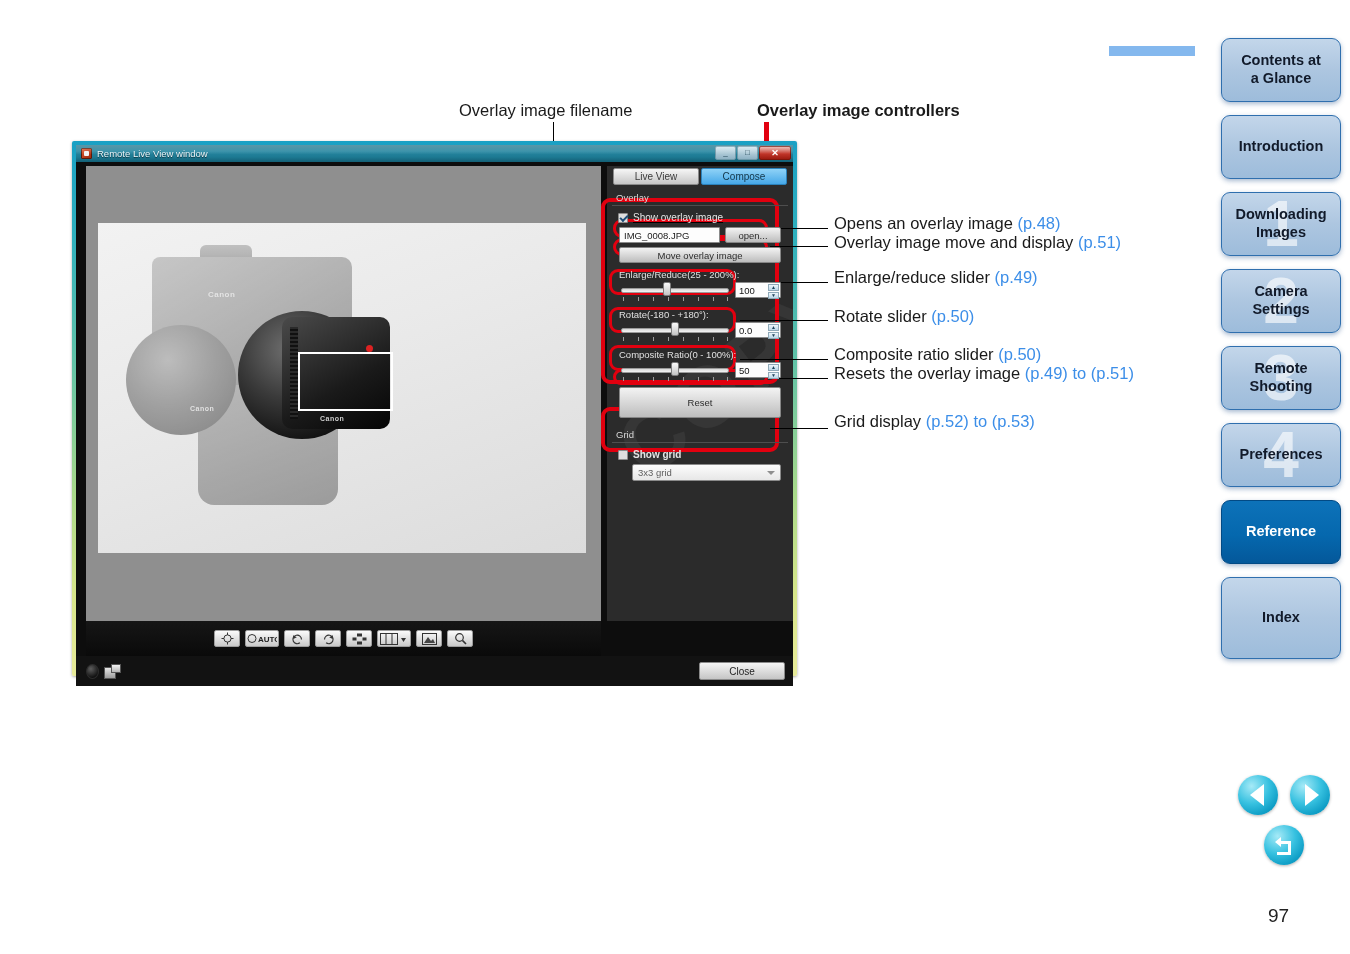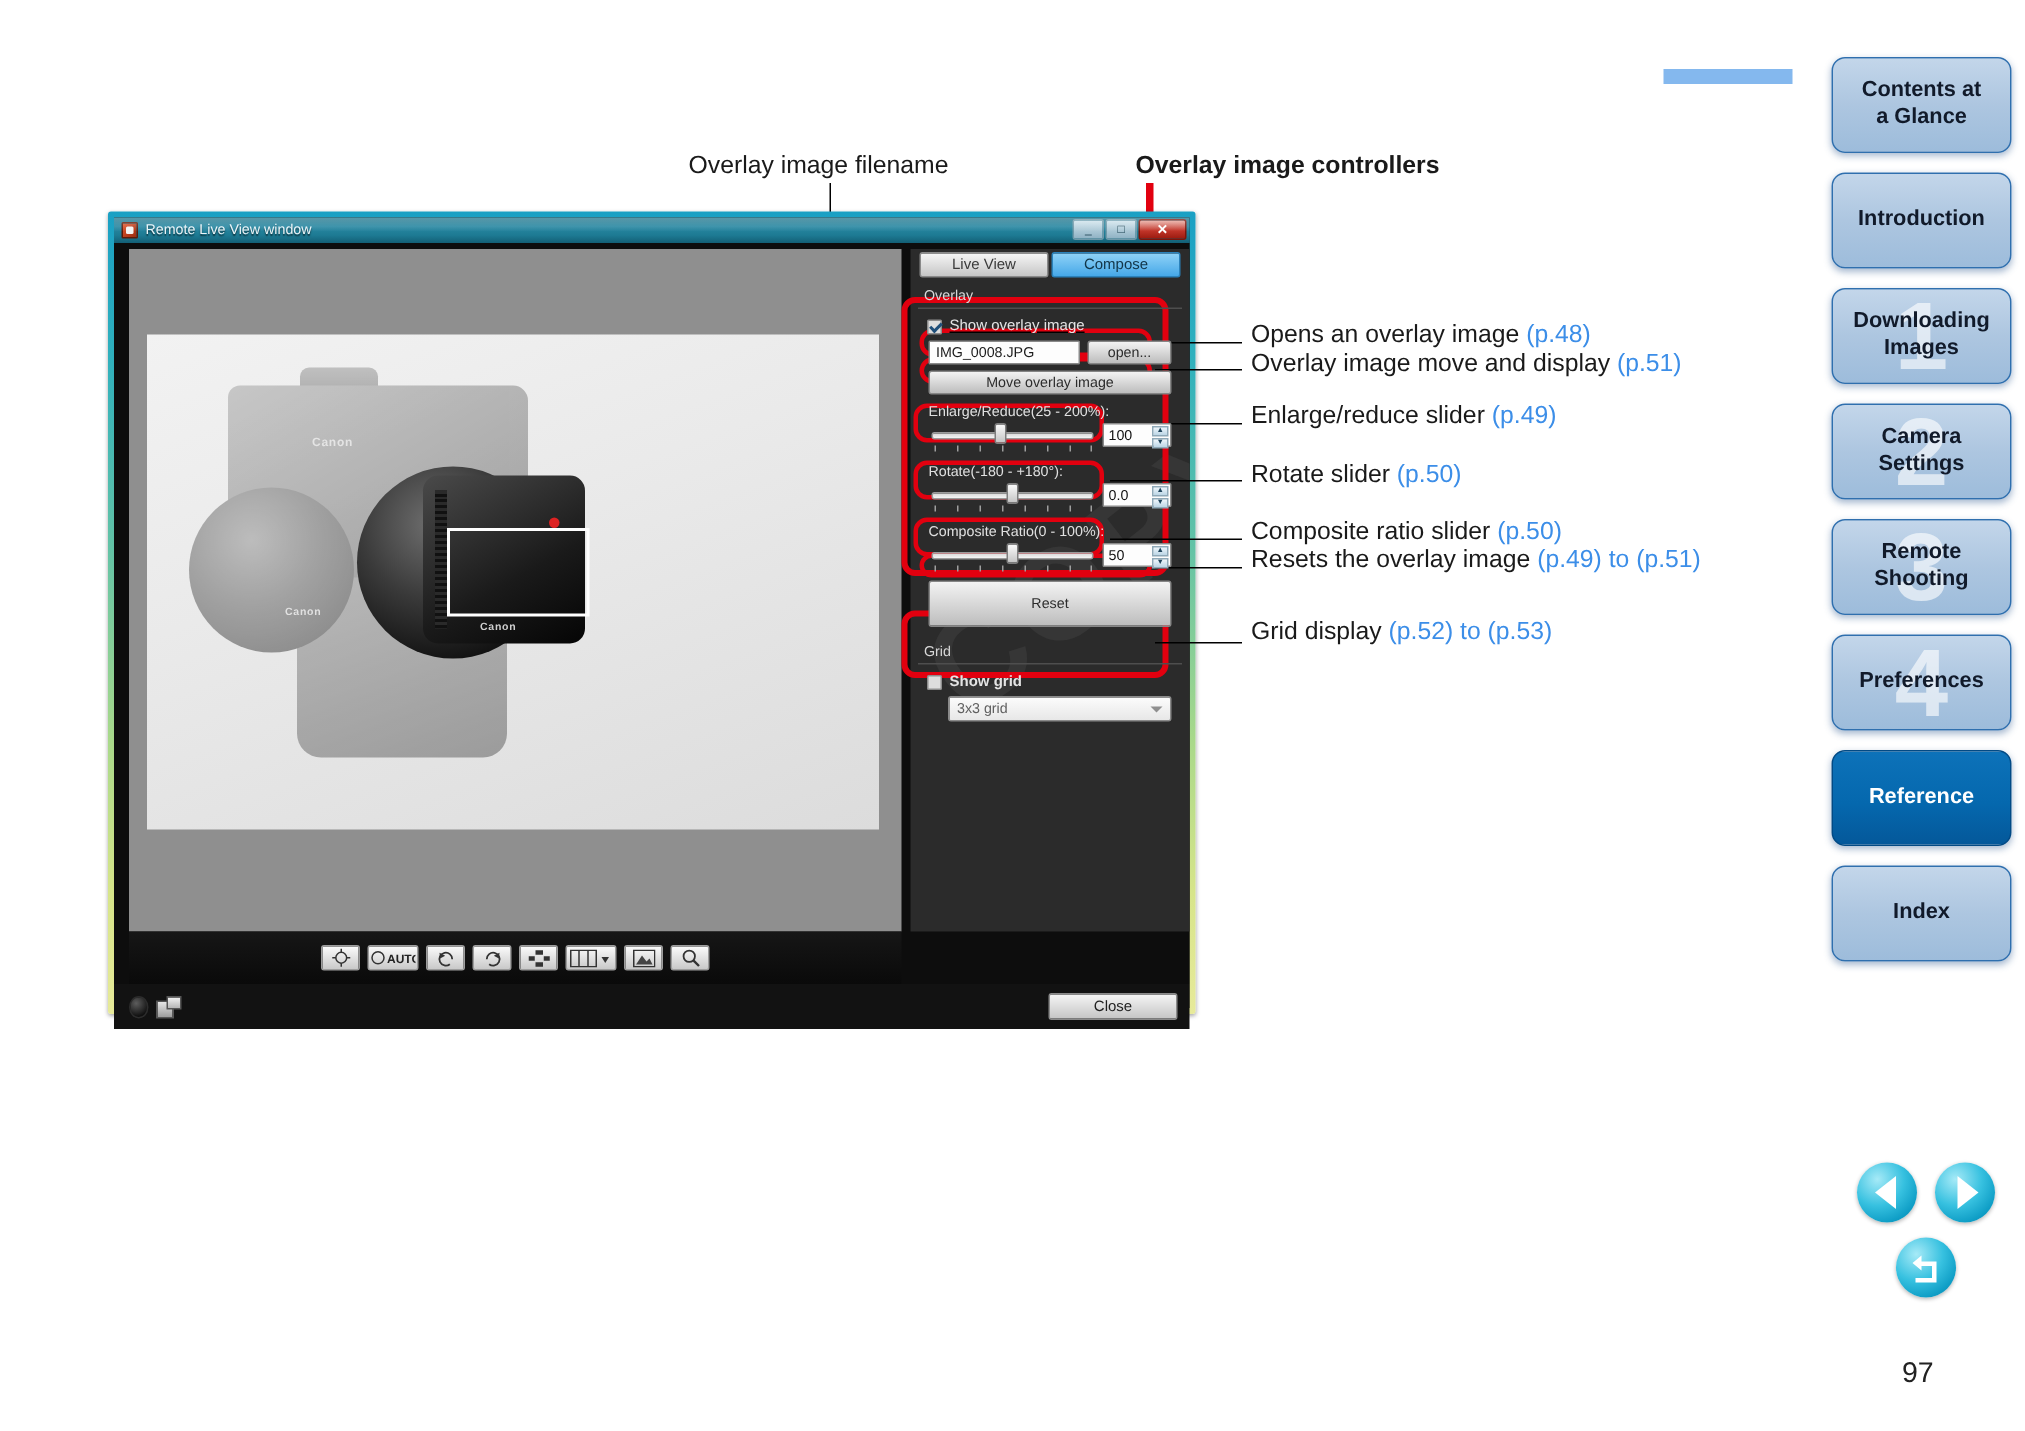--- a/index.html
+++ b/index.html
@@ -621,21 +621,21 @@
       <span class="navlabel">Remote<br>Shooting</span>
     </div>
     <div class="navbtn" style="height:64px;">
       <span class="bignum">4</span>
       <span class="navlabel">Preferences</span>
     </div>
     <div class="navbtn active" style="height:64px;">
       <span class="bignum"></span>
       <span class="navlabel">Reference</span>
     </div>
-    <div class="navbtn" style="height:64px;">
+    <div class="navbtn" style="height:82px;">
       <span class="bignum"></span>
       <span class="navlabel">Index</span>
     </div>
   </div>
 
   <div id="navarrows">
     <div style="display:flex;gap:12px;">
       <div class="circ">
           <span class="tri left"></span>
         </div>

